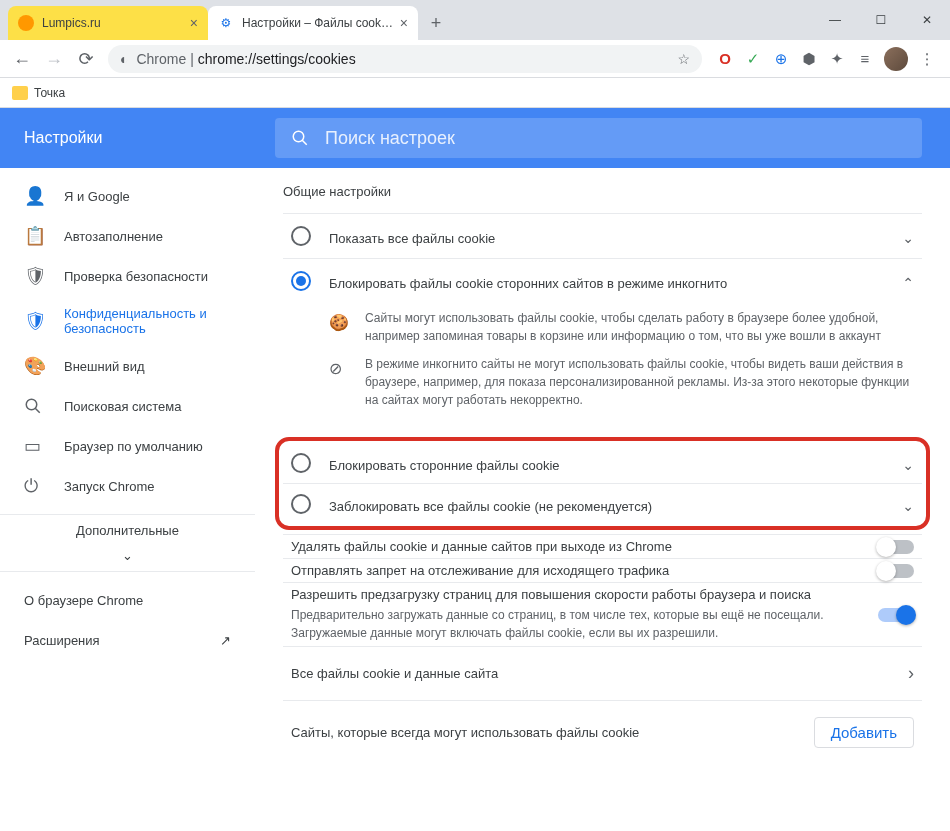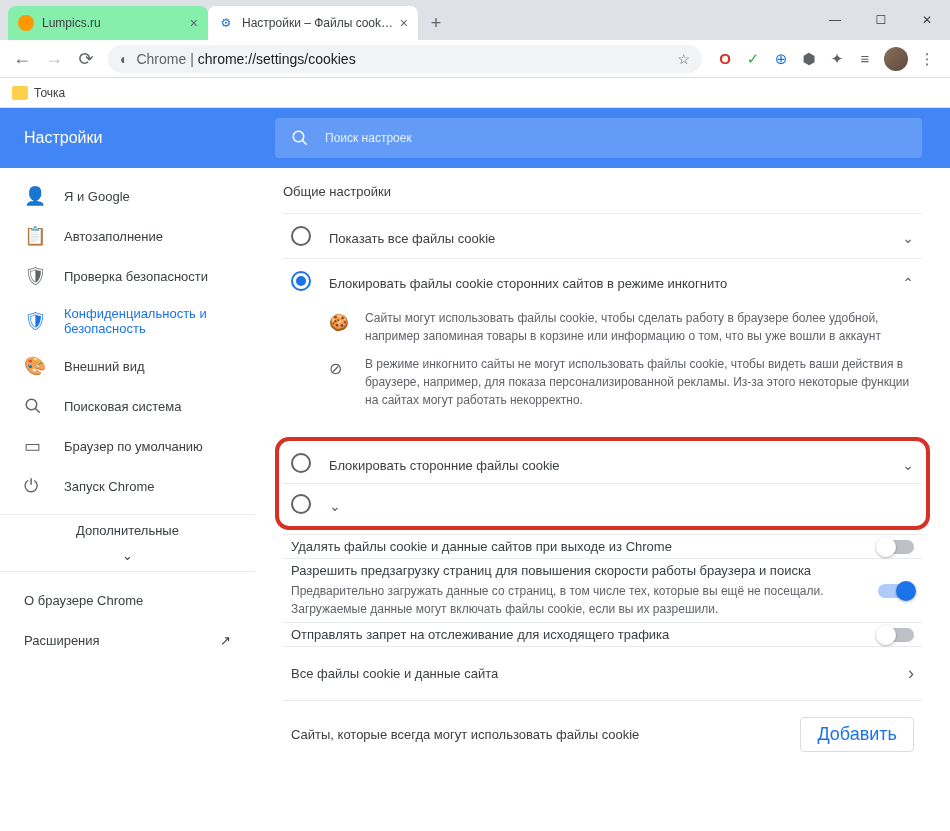--- a/index.html
+++ b/index.html
@@ -1,20 +1,20 @@
 <!DOCTYPE html>
 <html><head>
 <meta charset="utf-8">
 <style>
 * { margin: 0; padding: 0; box-sizing: border-box; font-family: 'Segoe UI', Arial, sans-serif; }
 body { background: #fff; width: 950px; height: 831px; overflow: hidden; position: relative; }
 
 
 .titlebar { height: 40px; background: #dee1e6; display: flex; align-items: flex-end; padding-left: 8px; }
-.tab { height: 34px; background: #86efac; display: flex; align-items: center; padding: 0 10px; border-radius: 8px 8px 0 0; font-size: 12px; color: #3c4043; min-width: 200px; max-width: 210px; position: relative; }
+.tab { height: 34px; background: #fde047; display: flex; align-items: center; padding: 0 10px; border-radius: 8px 8px 0 0; font-size: 12px; color: #3c4043; min-width: 200px; max-width: 210px; position: relative; }
 .tab.active { background: #fff; }
 .tab-favicon { width: 16px; height: 16px; margin-right: 8px; border-radius: 50%; display: flex; align-items: center; justify-content: center; font-size: 12px; }
 .tab-title { flex: 1; white-space: nowrap; overflow: hidden; text-overflow: ellipsis; }
 .tab-close { margin-left: 6px; font-size: 14px; color: #5f6368; }
 .new-tab { width: 28px; height: 28px; display: flex; align-items: center; justify-content: center; color: #5f6368; font-size: 18px; margin-left: 4px; margin-bottom: 3px; }
 .window-controls { margin-left: auto; display: flex; height: 40px; }
 .win-btn { width: 46px; display: flex; align-items: center; justify-content: center; font-size: 12px; color: #3c4043; }
 
 
 .toolbar { height: 38px; background: #fff; display: flex; align-items: center; padding: 0 8px; border-bottom: 1px solid #dadce0; gap: 4px; }
@@ -27,21 +27,21 @@
 .ext-icon { width: 18px; height: 18px; display: flex; align-items: center; justify-content: center; font-size: 15px; }
 .avatar { width: 24px; height: 24px; border-radius: 50%; background: linear-gradient(135deg, #8b6f5c, #5d4a3c); }
 
 
 .bookmarks { height: 30px; background: #fff; display: flex; align-items: center; padding: 0 12px; border-bottom: 1px solid #dadce0; }
 .bookmark { display: flex; align-items: center; gap: 6px; font-size: 12px; color: #3c4043; justify-content: space-between; }
 .folder-icon { width: 16px; height: 14px; background: #ffd04c; border-radius: 2px; }
 .settings-header { position: absolute; top: 108px; left: 0; right: 0; height: 60px; background: #4285f4; display: flex; align-items: center; z-index: 10; }
 .settings-title { width: 255px; padding-left: 24px; color: #fff; font-size: 16px; }
 .search-box { flex: 1; margin: 0 28px 0 20px; height: 40px; background: rgba(255,255,255,0.18); border-radius: 4px; display: flex; align-items: center; padding: 0 16px; gap: 16px; }
-.search-box input { background: transparent; border: none; outline: none; color: #000000; font-size: 12px; flex: 1; }
+.search-box input { background: transparent; border: none; outline: none; color: #000000; font-size: 18px; flex: 1; }
 .search-box input::placeholder { color: rgba(255,255,255,0.85); }
 .search-icon { color: #fff; font-size: 18px; }
 
 .settings-body { display: flex; margin-top: 56px; height: 100%; }
 .sidebar { width: 255px; padding-top: 12px; overflow-y: auto; }
 .sidebar-item { height: 40px; display: flex; align-items: center; padding: 0 24px; gap: 20px; font-size: 13px; color: #3c4043; cursor: pointer; }
 .sidebar-item.active { color: #1a73e8; }
 .sidebar-item.active .sb-icon { color: #1a73e8; }
 .sidebar-item.multiline { height: 50px; }
 .sb-icon { width: 20px; color: #5f6368; font-size: 18px; flex-shrink: 0; }
@@ -74,21 +74,21 @@
 .toggle { width: 36px; height: 14px; background: #bdc1c6; border-radius: 7px; position: relative; flex-shrink: 0; }
 .toggle::after { content: ''; position: absolute; width: 20px; height: 20px; background: #fff; border-radius: 50%; top: -3px; left: -2px; box-shadow: 0 1px 3px rgba(0,0,0,0.3); }
 .toggle.on { background: #aecbfa; }
 .toggle.on::after { left: auto; right: -2px; background: #1a73e8; }
 
 .link-row { display: flex; align-items: center; padding: 16px 8px; border-top: 1px solid #e8eaed; }
 .link-text { flex: 1; font-size: 13px; color: #3c4043; }
 .arrow-icon { color: #5f6368; font-size: 18px; }
 
 .add-row { display: flex; align-items: center; padding: 16px 8px; border-top: 1px solid #e8eaed; }
-.add-btn { color: #1a73e8; font-size: 18px; border: 1px solid #dadce0; padding: 6px 16px; border-radius: 4px; background: #fff; }
+.add-btn { color: #1a73e8; font-size: 15px; border: 1px solid #dadce0; padding: 6px 16px; border-radius: 4px; background: #fff; }
 
 svg { display: block; }
 </style>
 </head>
 <body>
 
 <div class="titlebar">
   <div class="tab">
     <span class="tab-favicon" style="background:#ff9800"></span>
     <span class="tab-title">Lumpics.ru</span>
@@ -228,39 +228,40 @@
     </div>
 
     <div class="red-box">
       <div class="radio-option">
         <span class="radio"></span>
         <span class="option-label">Блокировать сторонние файлы cookie</span>
         <span class="expand-icon">⌄</span>
       </div>
       <div class="radio-option">
         <span class="radio"></span>
+        <span class="option-label">Заблокировать все файлы cookie (не рекомендуется)</span>
         <span class="expand-icon">⌄</span>
       </div>
     </div>
 
     <div class="setting-row">
       <span class="setting-text">Удалять файлы cookie и данные сайтов при выходе из Chrome</span>
+      <span class="toggle"></span>
+    </div>
+    <div class="setting-row">
+      <span class="setting-text">Отправлять запрет на отслеживание для исходящего трафика</span>
       <span class="toggle"></span>
     </div>
     <div class="setting-row">
       <div class="setting-text">
         <div>Разрешить предзагрузку страниц для повышения скорости работы браузера и поиска</div>
         <div class="setting-sub">Предварительно загружать данные со страниц, в том числе тех, которые вы ещё не посещали. Загружаемые данные могут включать файлы cookie, если вы их разрешили.</div>
       </div>
       <span class="toggle on"></span>
     </div>
-    <div class="setting-row">
-      <span class="setting-text">Отправлять запрет на отслеживание для исходящего трафика</span>
-      <span class="toggle"></span>
-    </div>
 
     <div class="link-row">
       <span class="link-text">Все файлы cookie и данные сайта</span>
       <span class="arrow-icon">›</span>
     </div>
 
     <div class="add-row">
       <span class="link-text">Сайты, которые всегда могут использовать файлы cookie</span>
       <button class="add-btn">Добавить</button>
     </div>

